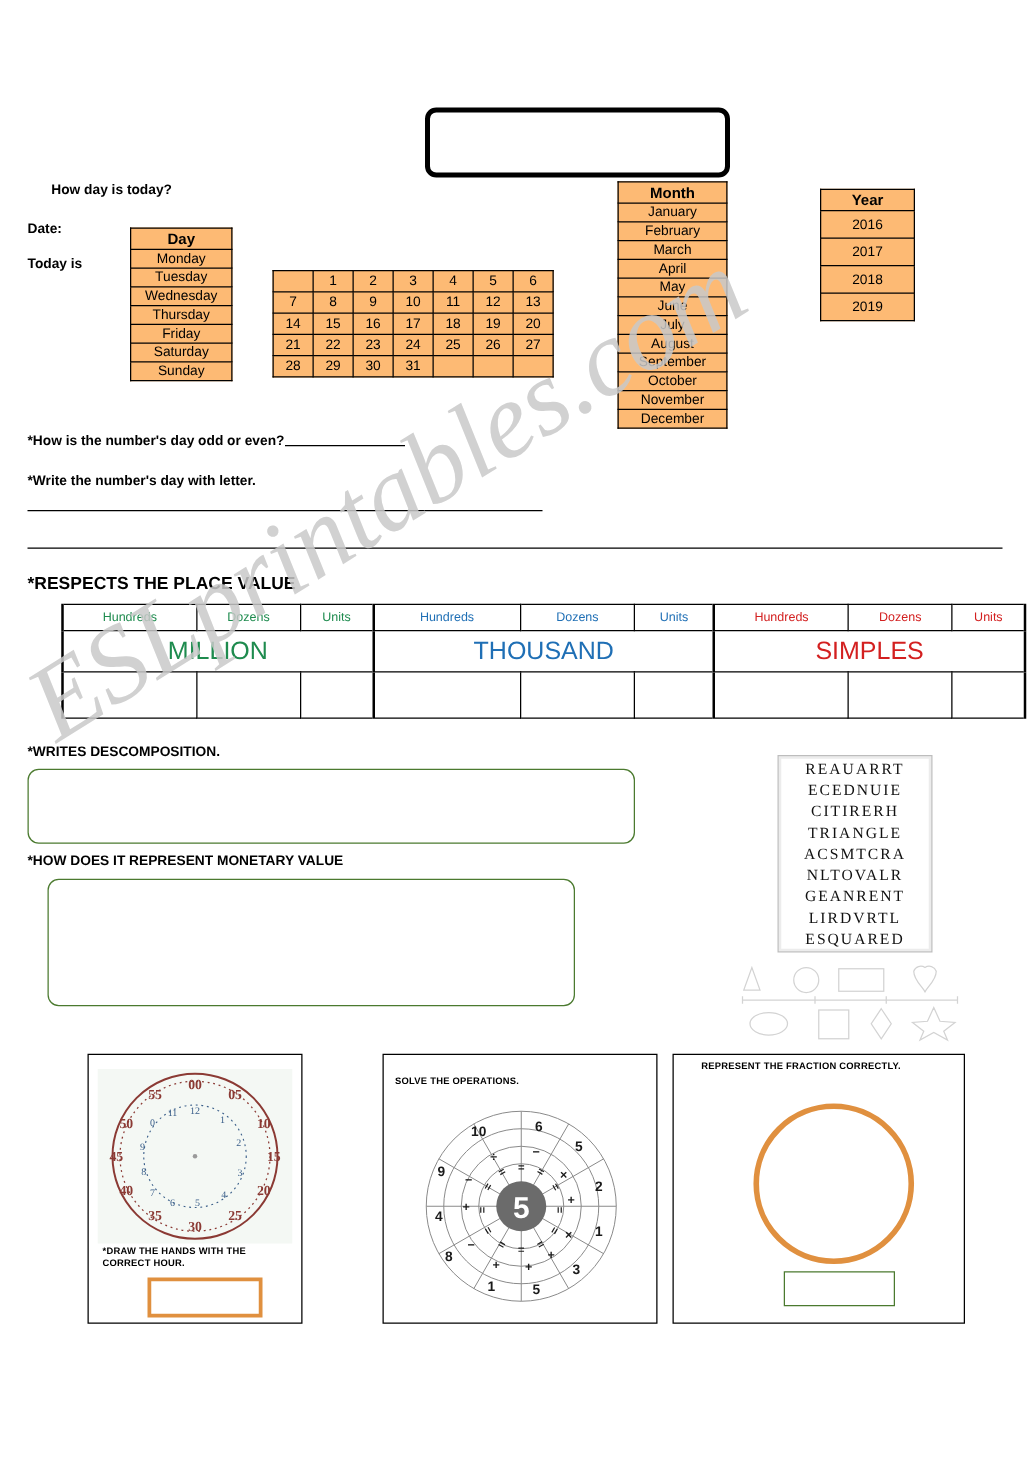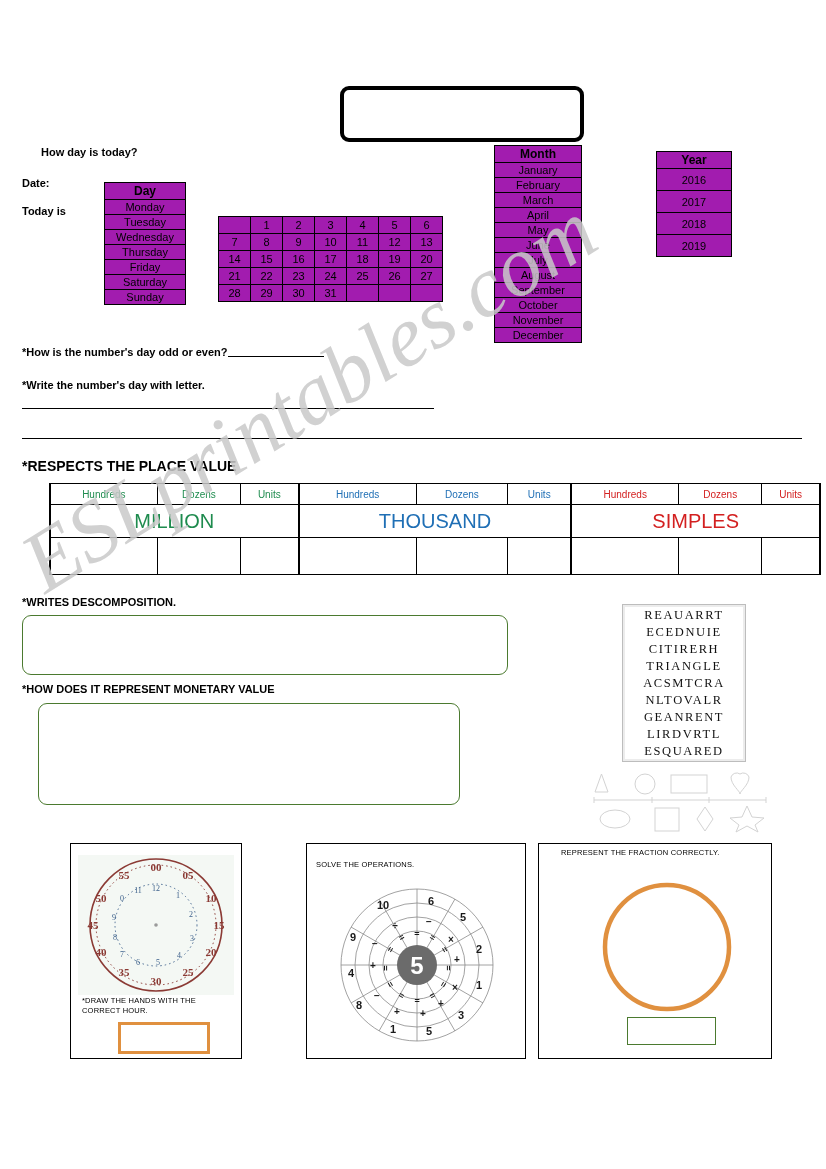--- a/index.html
+++ b/index.html
@@ -45,21 +45,21 @@
     border-radius:9px;
     background:#fff;
   }
 
   .lbl { position:absolute; font-size:11px; font-weight:bold; white-space:nowrap; }
   .lbl-howday { left:22px; top:146px;padding-left:19px; }
   .lbl-date   { left:22px; top:177px; }
   .lbl-todayis{ left:22px; top:205px; }
 
   
-  table.grid { border-collapse:collapse; background:#a21caf; }
+  table.grid { border-collapse:collapse; background:#fdba74; }
   table.grid td, table.grid th {
     border:1px solid #000;
     font-size:11px; font-weight:normal;
     padding:1px 4px;
     text-align:center;
     font-family:"Liberation Sans", sans-serif;
   }
   table.grid th { font-weight:bold; font-size:12px; }
 
   .day-table { position:absolute; left:104px; top:182px; width:82px; }
@@ -153,21 +153,21 @@
     border:1px solid #000;
     background:#fff;
     box-sizing:border-box;
   }
   .panel-clock { left:70px; top:843px; width:172px; height:216px; }
   .panel-ops   { left:306px; top:843px; width:220px; height:216px; }
   .panel-frac  { left:538px; top:843px; width:234px; height:216px; }
 
   .panel-cap {
     position:absolute;
-    font-size:7.5px; font-weight:normal;
+    font-size:7.5px; font-weight:bold;
     line-height:10px;
     letter-spacing:.2px;
   }
   .cap-clock { left:82px; top:996px; width:130px; }
   .cap-ops   { left:316px; top:860px; }
   .cap-frac  { left:561px; top:848px; }
 
   .orangebox {
     position:absolute; left:118px; top:1022px;
     width:86px; height:26px;

